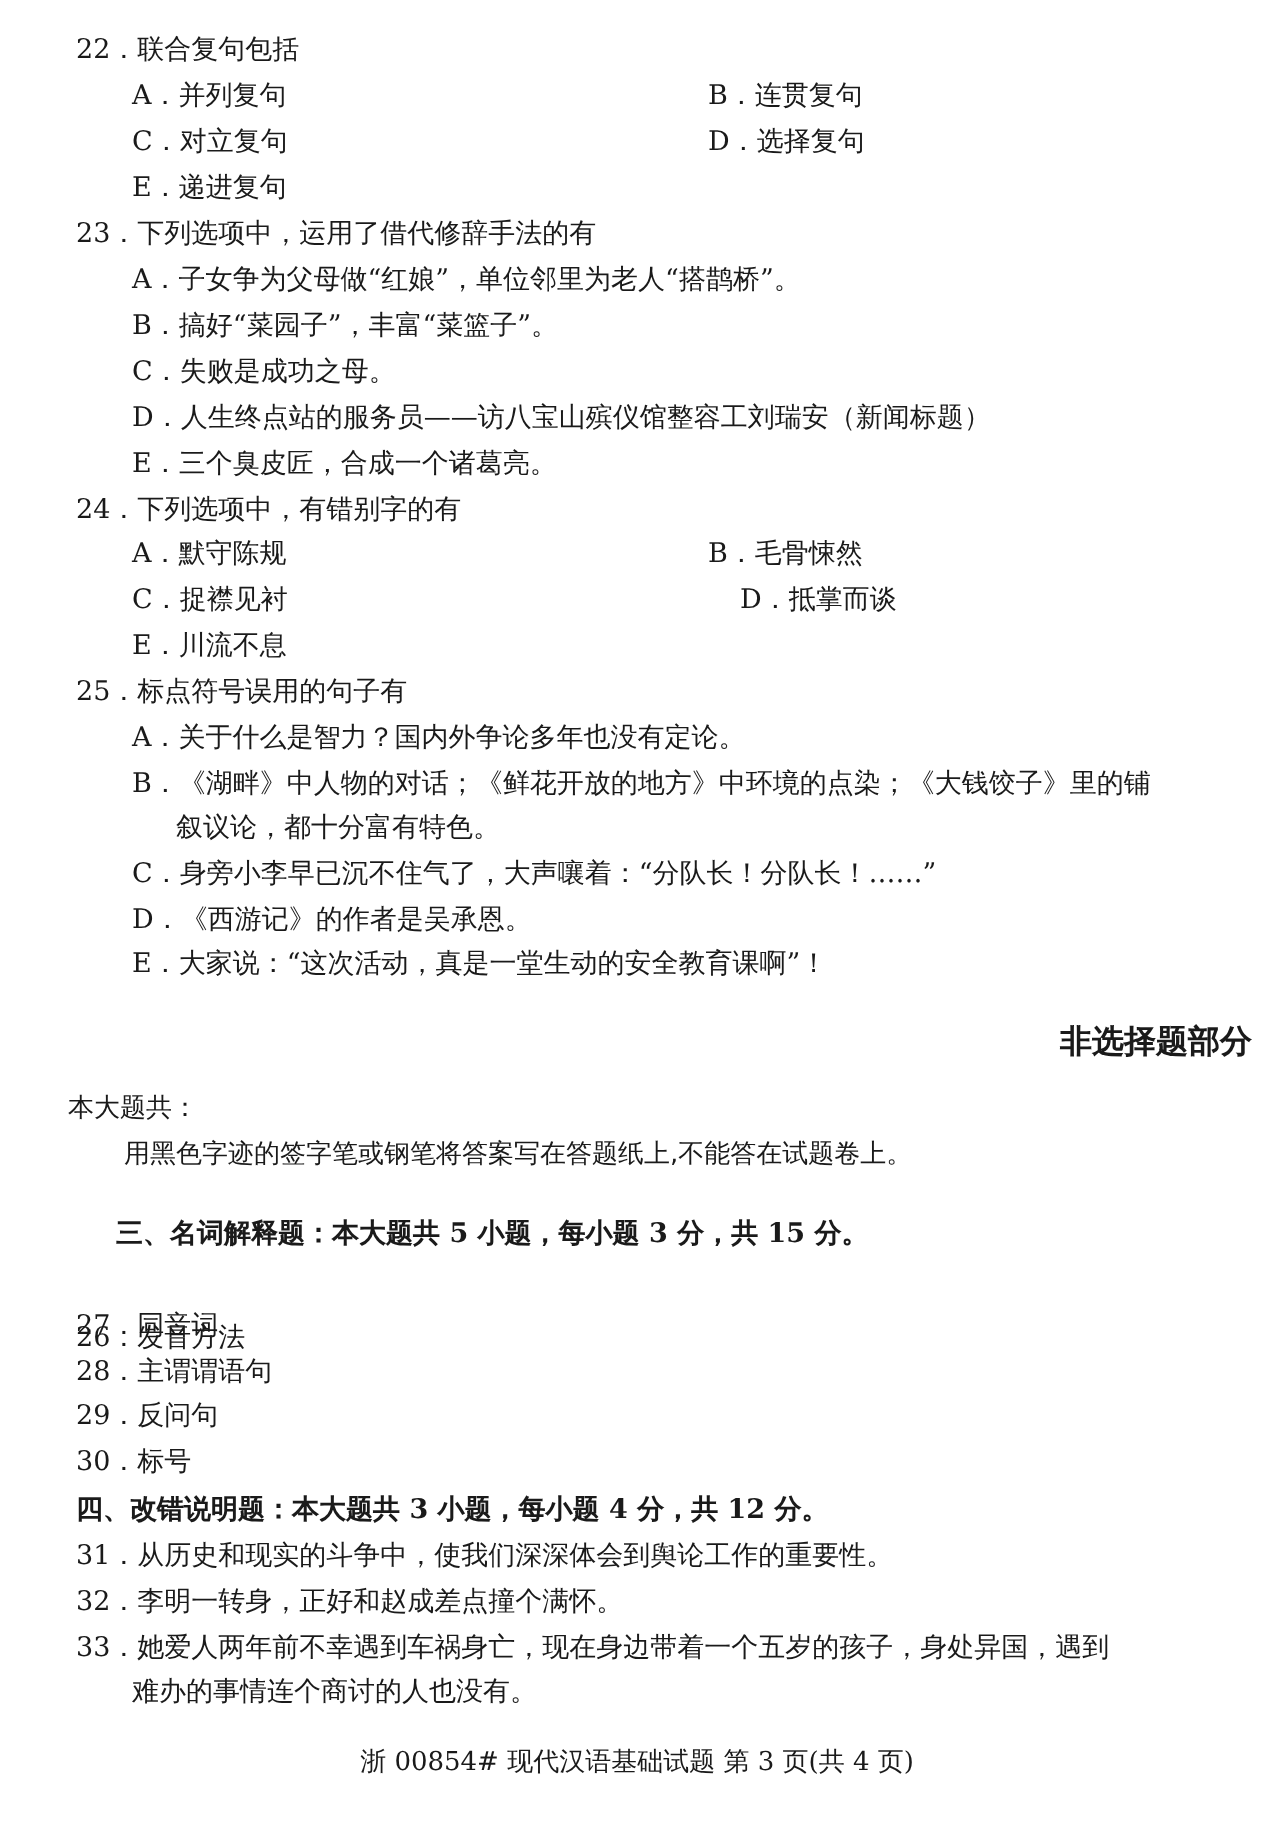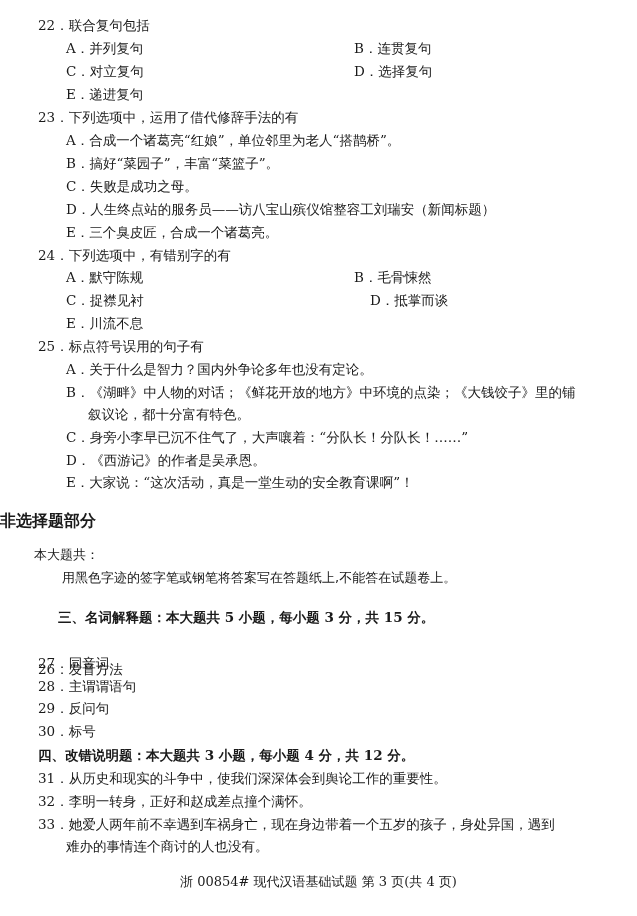--- a/index.html
+++ b/index.html
@@ -14,42 +14,42 @@
 <body>
 
 <div class="ln" style="left:38px;top:16px;">22．联合复句包括</div>
 <div class="ln" style="left:66px;top:39px;">A．并列复句</div>
 <div class="ln" style="left:354px;top:39px;">B．连贯复句</div>
 <div class="ln" style="left:66px;top:62px;">C．对立复句</div>
 <div class="ln" style="left:354px;top:62px;">D．选择复句</div>
 <div class="ln" style="left:66px;top:85px;">E．递进复句</div>
 
 <div class="ln" style="left:38px;top:108px;">23．下列选项中，运用了借代修辞手法的有</div>
-<div class="ln" style="left:66px;top:131px;">A．合成一个诸葛亮“红娘”，单位邻里为老人“搭鹊桥”。</div>
+<div class="ln" style="left:66px;top:131px;">A．子女争为父母做“红娘”，单位邻里为老人“搭鹊桥”。</div>
 <div class="ln" style="left:66px;top:154px;">B．搞好“菜园子”，丰富“菜篮子”。</div>
 <div class="ln" style="left:66px;top:177px;">C．失败是成功之母。</div>
 <div class="ln" style="left:66px;top:200px;">D．人生终点站的服务员——访八宝山殡仪馆整容工刘瑞安（新闻标题）</div>
 <div class="ln" style="left:66px;top:223px;">E．三个臭皮匠，合成一个诸葛亮。</div>
 
 <div class="ln" style="left:38px;top:246px;">24．下列选项中，有错别字的有</div>
 <div class="ln" style="left:66px;top:268px;">A．默守陈规</div>
 <div class="ln" style="left:354px;top:268px;">B．毛骨悚然</div>
 <div class="ln" style="left:66px;top:291px;">C．捉襟见衬</div>
 <div class="ln" style="left:370px;top:291px;">D．抵掌而谈</div>
 <div class="ln" style="left:66px;top:314px;">E．川流不息</div>
 
 <div class="ln" style="left:38px;top:337px;">25．标点符号误用的句子有</div>
 <div class="ln" style="left:66px;top:360px;">A．关于什么是智力？国内外争论多年也没有定论。</div>
 <div class="ln" style="left:66px;top:383px;">B．《湖畔》中人物的对话；《鲜花开放的地方》中环境的点染；《大钱饺子》里的铺</div>
 <div class="ln" style="left:88px;top:405px;">叙议论，都十分富有特色。</div>
 <div class="ln" style="left:66px;top:428px;">C．身旁小李早已沉不住气了，大声嚷着：“分队长！分队长！……”</div>
 <div class="ln" style="left:66px;top:451px;">D．《西游记》的作者是吴承恩。</div>
 <div class="ln" style="left:66px;top:473px;">E．大家说：“这次活动，真是一堂生动的安全教育课啊”！</div>
 
-<div class="ln heading" style="left:0;width:626px;text-align:left;top:512px;">非选择题部分</div>
+<div class="ln heading" style="left:0;width:626px;text-align:right;top:512px;">非选择题部分</div>
 
 <div class="ln note" style="left:34px;top:546px;">本大题共：</div>
 <div class="ln note" style="left:62px;top:569px;">用黑色字迹的签字笔或钢笔将答案写在答题纸上,不能答在试题卷上。</div>
 
 <div class="ln bold" style="left:38px;top:608px;margin-left:20px;">三、名词解释题：本大题共 5 小题，每小题 3 分，共 15 分。</div>
 <div class="ln" style="left:38px;top:660px;">26．发音方法</div>
 <div class="ln" style="left:38px;top:654px;">27．同音词</div>
 <div class="ln" style="left:38px;top:677px;">28．主谓谓语句</div>
 <div class="ln" style="left:38px;top:699px;">29．反问句</div>
 <div class="ln" style="left:38px;top:722px;">30．标号</div>

